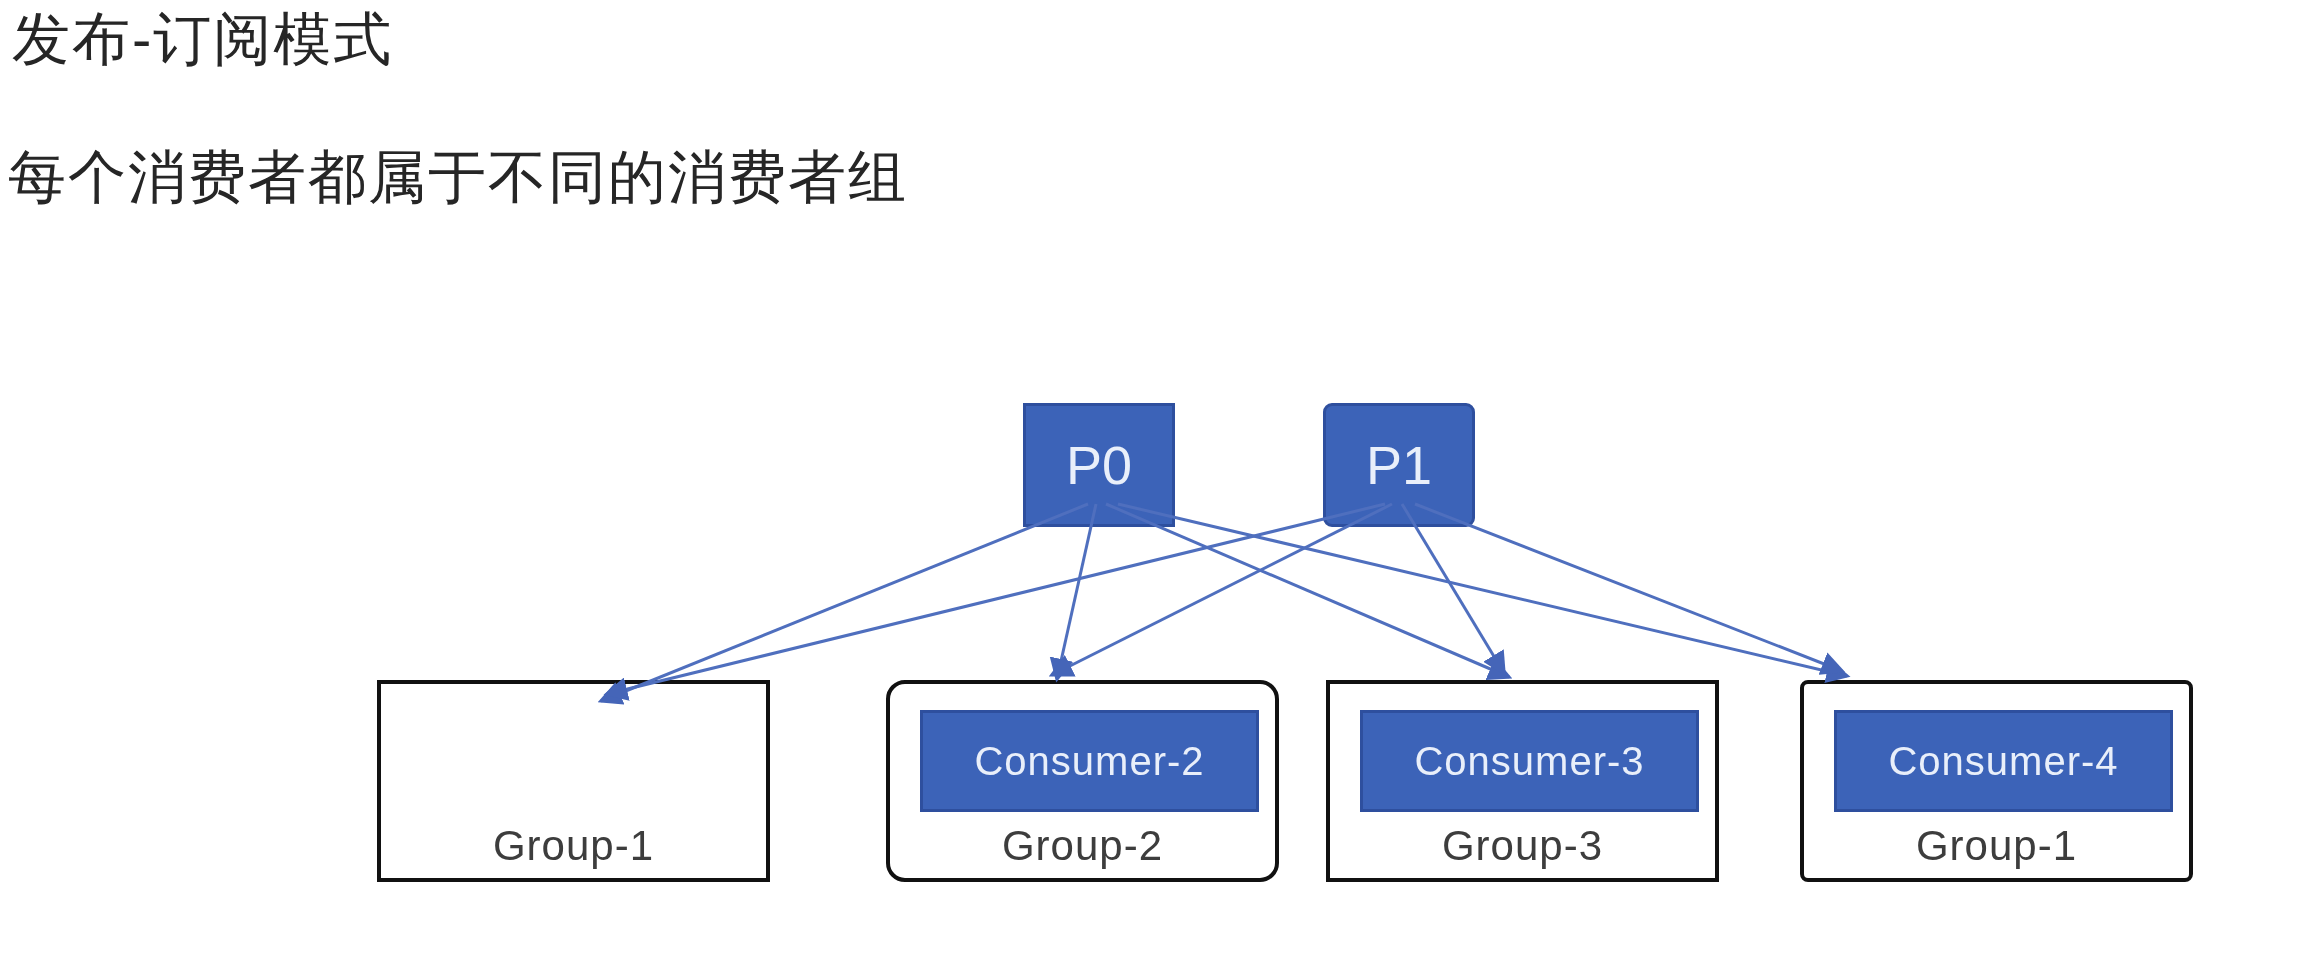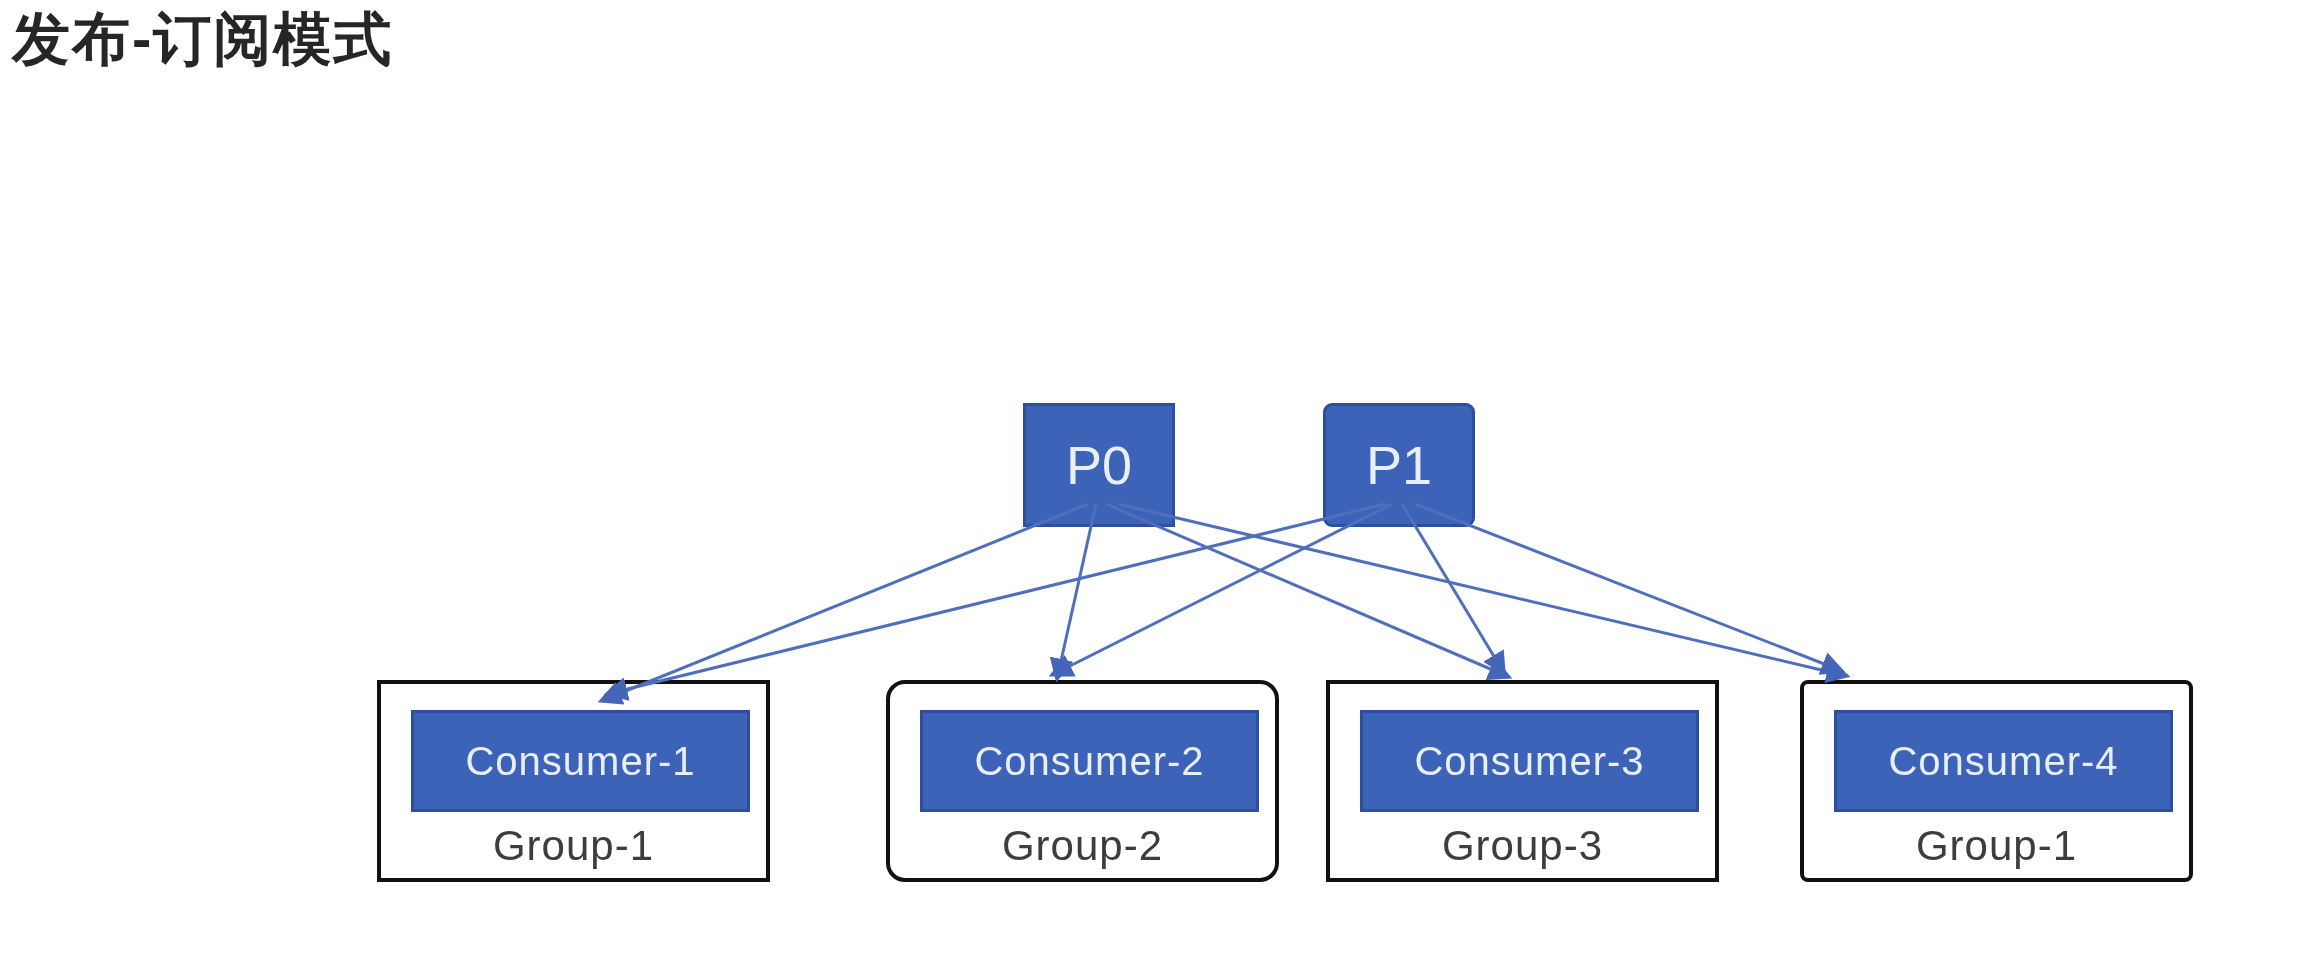--- a/index.html
+++ b/index.html
@@ -11,21 +11,21 @@
   .canvas {
     position: relative;
     width: 2312px;
     height: 971px;
     background: #ffffff;
     overflow: hidden;
   }
   .heading {
     position: absolute;
     color: #262626;
-    font-weight: bold;
+    font-weight: normal;
     font-size: 58px;
     line-height: 1.22;
     letter-spacing: 2px;
     white-space: nowrap;
   }
   .title   { left: 12px; top: 4px; }
   .subtitle{ left: 8px;  top: 142px; }
 
   .arrow-layer {
     position: absolute;
@@ -98,20 +98,21 @@
     font-size: 42px;
     letter-spacing: 1px;
   }
 </style>
 </head>
 <body>
 
 <div class="canvas">
 
   <div class="heading title">发布-订阅模式</div>
+  <div class="heading subtitle">每个消费者都属于不同的消费者组</div>
 
   <svg class="arrow-layer" viewBox="0 0 2312 971" xmlns="http://www.w3.org/2000/svg">
     <defs>
       <marker id="ah" viewBox="0 0 10 10" refX="8.5" refY="5" markerWidth="8" markerHeight="8" orient="auto">
         <path d="M0,0 L10,5 L0,10 z" fill="#4565b8"></path>
       </marker>
     </defs>
     <g stroke="#4f6fbe" stroke-width="3" fill="none">
       <line x1="1088" y1="504" x2="601" y2="701" marker-end="url(#ah)"></line>
       <line x1="1096" y1="504" x2="1057" y2="679" marker-end="url(#ah)"></line>
@@ -125,23 +126,20 @@
   </svg>
 
   <div class="pnode p0">
     <span>P0</span>
   </div>
   <div class="pnode p1">
     <span>P1</span>
   </div>
 
   <div class="group-box g1">
-    <div class="consumer">
-      <span>Consumer-1</span>
-    </div>
     <div class="group-label">Group-1</div>
   </div>
 
   <div class="group-box g2">
     <div class="consumer">
       <span>Consumer-2</span>
     </div>
     <div class="group-label">Group-2</div>
   </div>
 

